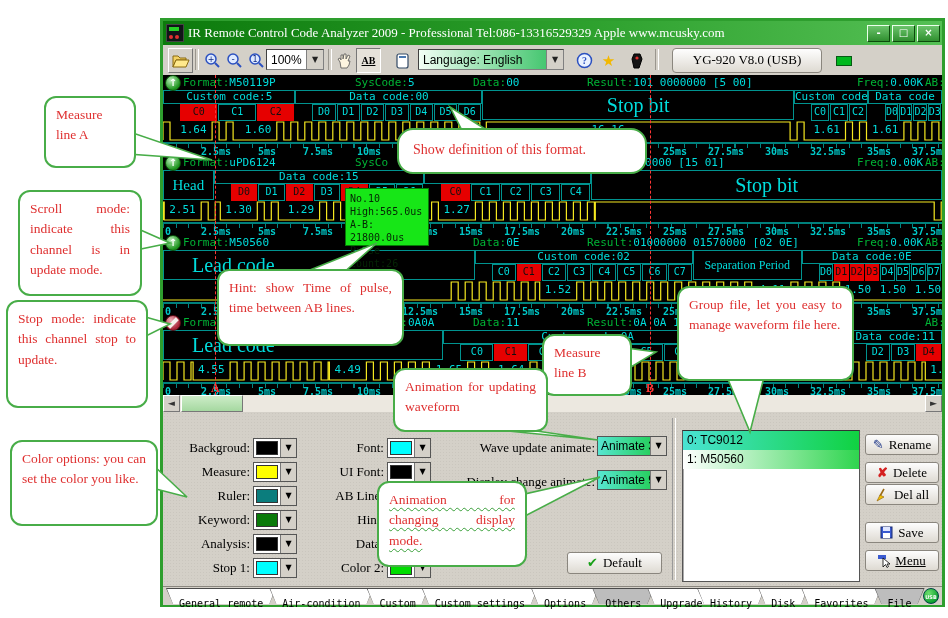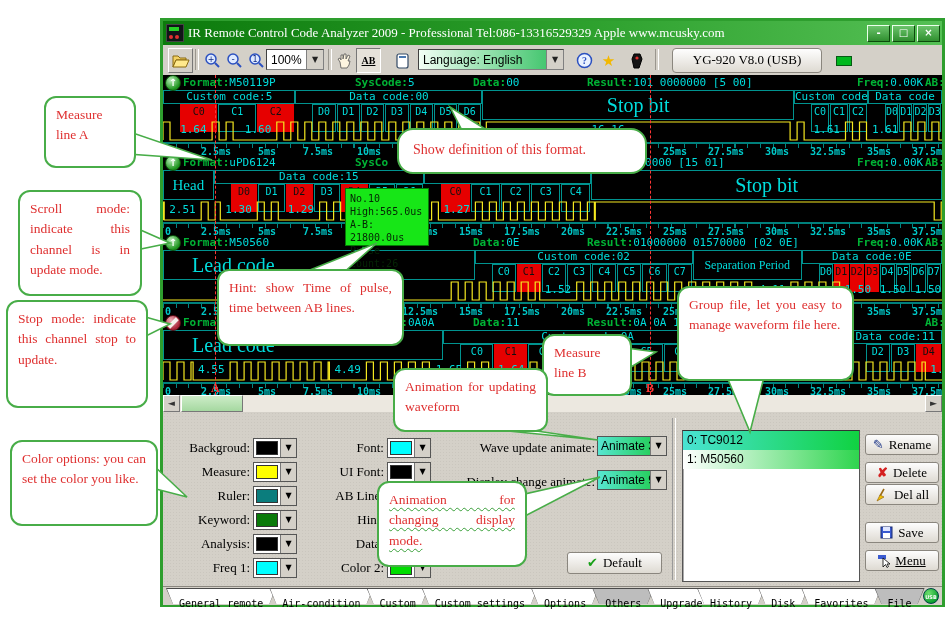--- a/index.html
+++ b/index.html
@@ -34,32 +34,32 @@
          font:8px "DejaVu Sans",sans-serif;text-align:center;line-height:19px;color:#222;flex:none;}
   .combo.grad{background:linear-gradient(to right,#f2fff5,#2fbf5f);}
   #yg-btn{position:absolute;left:509px;top:3px;width:148px;height:23px;background:linear-gradient(#fefefe,#dedad2);
           border:1px solid #8a867e;border-radius:4px;font:13px "Liberation Serif",serif;text-align:center;line-height:21px;}
   #led{position:absolute;left:673px;top:11px;width:14px;height:8px;background:#00b81e;border:1px solid #065a14;}
   
   #wave-area{position:absolute;left:0;top:54px;width:779px;height:320px;background:#000;overflow:hidden;}
   .channel{position:absolute;left:0;width:779px;height:80px;}
   .ch-info{position:absolute;left:0;top:0;width:100%;height:15px;font:11px "DejaVu Sans Mono",monospace;}
   .ch-info .if{position:absolute;top:1px;white-space:nowrap;}
-  .ch-info .if b{color:#00b335;font-weight:bold;}
+  .ch-info .if b{color:#00b335;font-weight:normal;}
   .ch-info .if i{color:#00dcdc;font-style:normal;}
   .mode-icon{position:absolute;left:2px;top:0;width:14px;height:14px;border-radius:50%;z-index:2;}
   .mode-icon.scroll{background:radial-gradient(circle at 35% 30%,#b8f0b8,#1d921d 70%);border:1px solid #0a520a;
         color:#fff;font:bold 10px "DejaVu Sans",sans-serif;text-align:center;line-height:14px;}
   .mode-icon.stop{background:radial-gradient(circle at 35% 30%,#f0b0b8,#a62336 70%);border:1px solid #5a0a14;position:absolute;}
   .mode-icon.stop i{position:absolute;left:1px;top:5px;width:12px;height:4px;background:#f4f0ec;transform:rotate(-45deg);}
   .ch-secs{position:absolute;left:0;top:15px;width:100%;height:30px;display:flex;box-sizing:border-box;}
   .sec{box-sizing:border-box;height:30px;}
   .sec-t{box-sizing:border-box;height:14px;border:1px solid #00938f;color:#00dcdc;
          font:11px "DejaVu Sans Mono",monospace;text-align:center;line-height:12px;white-space:nowrap;overflow:hidden;}
-  .sec-c{box-sizing:border-box;height:28px;display:flex;margin-left:17px;}
+  .sec-c{box-sizing:border-box;height:17px;display:flex;margin-left:17px;}
   .cell{box-sizing:border-box;flex:1;border:1px solid #00938f;margin-right:1px;color:#00dcdc;background:#000;
         font:10px "DejaVu Sans Mono",monospace;text-align:center;line-height:14px;overflow:hidden;}
   .cell.hot{background:#e60000;border-color:#e60000;color:#101010;}
   .sec-big{box-sizing:border-box;height:30px;border:1px solid #00938f;color:#00dcdc;
         font:20px "Liberation Serif",serif;text-align:center;line-height:28px;white-space:nowrap;overflow:hidden;}
   .ch-wave{position:absolute;left:0;top:45px;width:100%;height:22px;}
   .ch-wave svg{position:absolute;left:0;top:0;}
   .wv-label{position:absolute;top:3px;color:#00dcdc;font:11px "DejaVu Sans Mono",monospace;white-space:nowrap;}
   .ch-ruler{position:absolute;left:0;top:67px;width:100%;height:13px;border-top:2px solid #00807c;
         background-image:repeating-linear-gradient(to right,rgba(0,140,136,.95) 0 1px,transparent 1px 12.7px);
@@ -549,21 +549,21 @@
           <span class="clabel" style="grid-area: 5 / 1;">Analysis:</span>
           <span class="ccombo" style="grid-area: 5 / 2;">
             <span class="sw" style="background: rgb(0, 0, 0);"></span>
             <span class="arw">▼</span>
           </span>
           <span class="clabel" style="grid-area: 5 / 4;">Data:</span>
           <span class="ccombo" style="grid-area: 5 / 5;">
             <span class="sw" style="background: rgb(255, 0, 0);"></span>
             <span class="arw">▼</span>
           </span>
-          <span class="clabel" style="grid-area: 6 / 1;">Freq 1:</span>
+          <span class="clabel" style="grid-area: 6 / 1;">Stop 1:</span>
           <span class="ccombo" style="grid-area: 6 / 2;">
             <span class="sw" style="background: rgb(0, 255, 255);"></span>
             <span class="arw">▼</span>
           </span>
           <span class="clabel" style="grid-area: 6 / 4;">Color 2:</span>
           <span class="ccombo" style="grid-area: 6 / 5;">
             <span class="sw" style="background: rgb(0, 221, 0);"></span>
             <span class="arw">▼</span>
           </span>
         </div>

